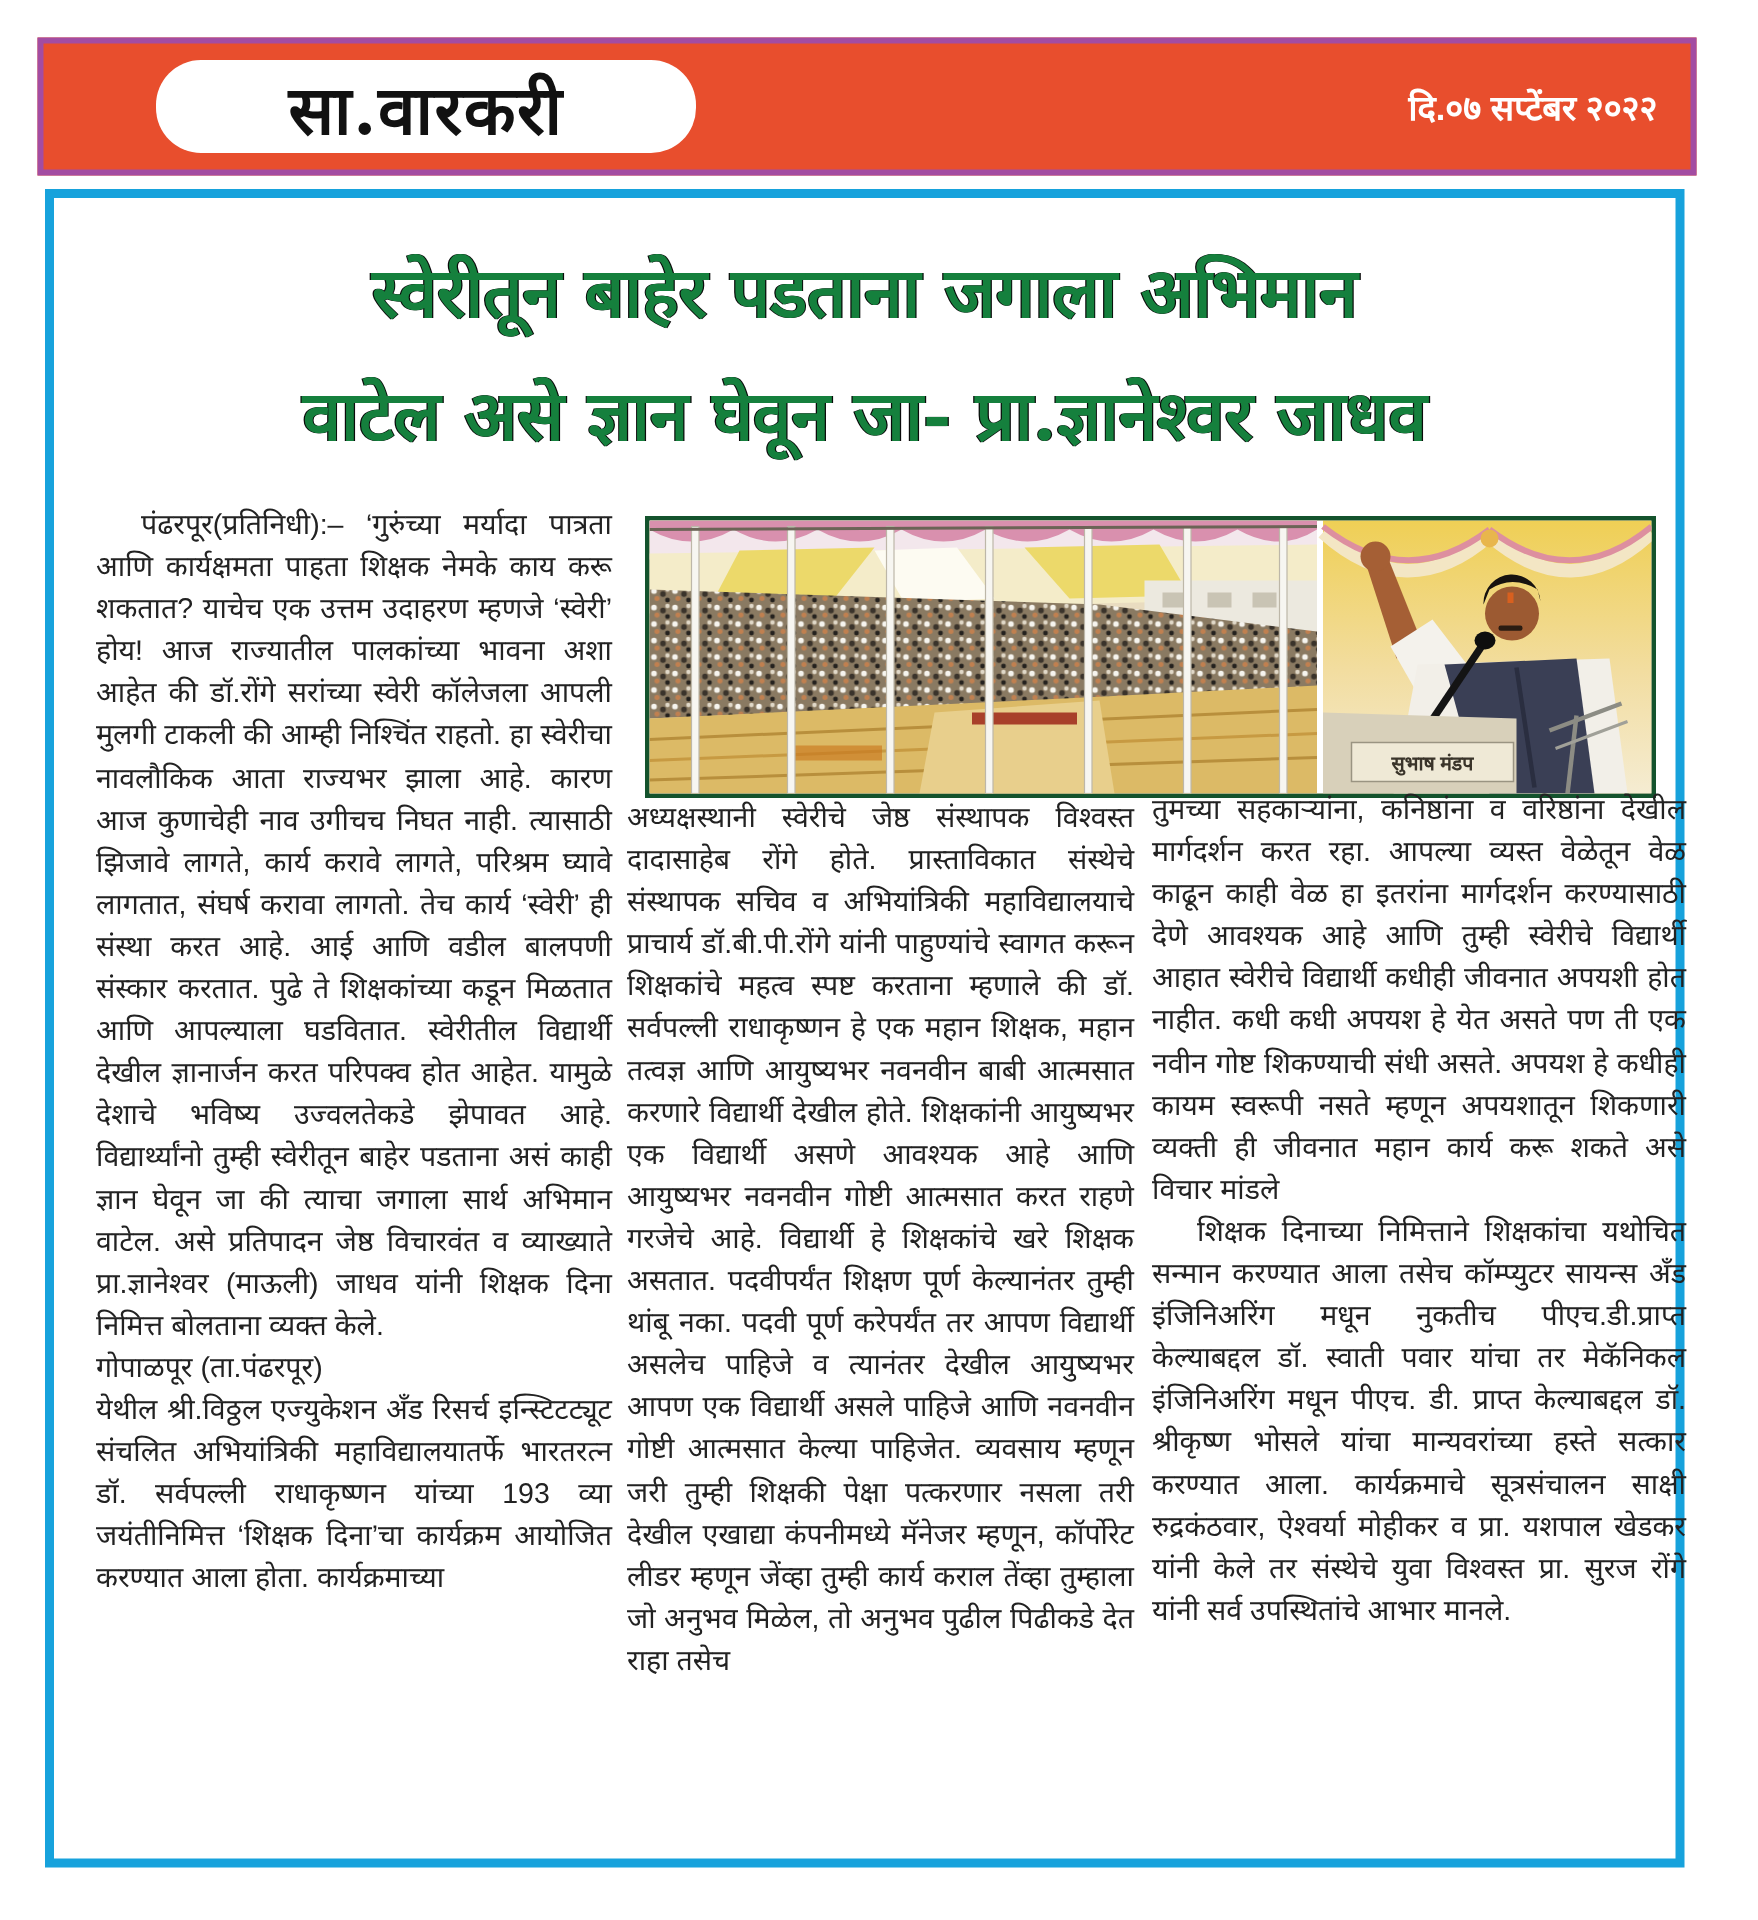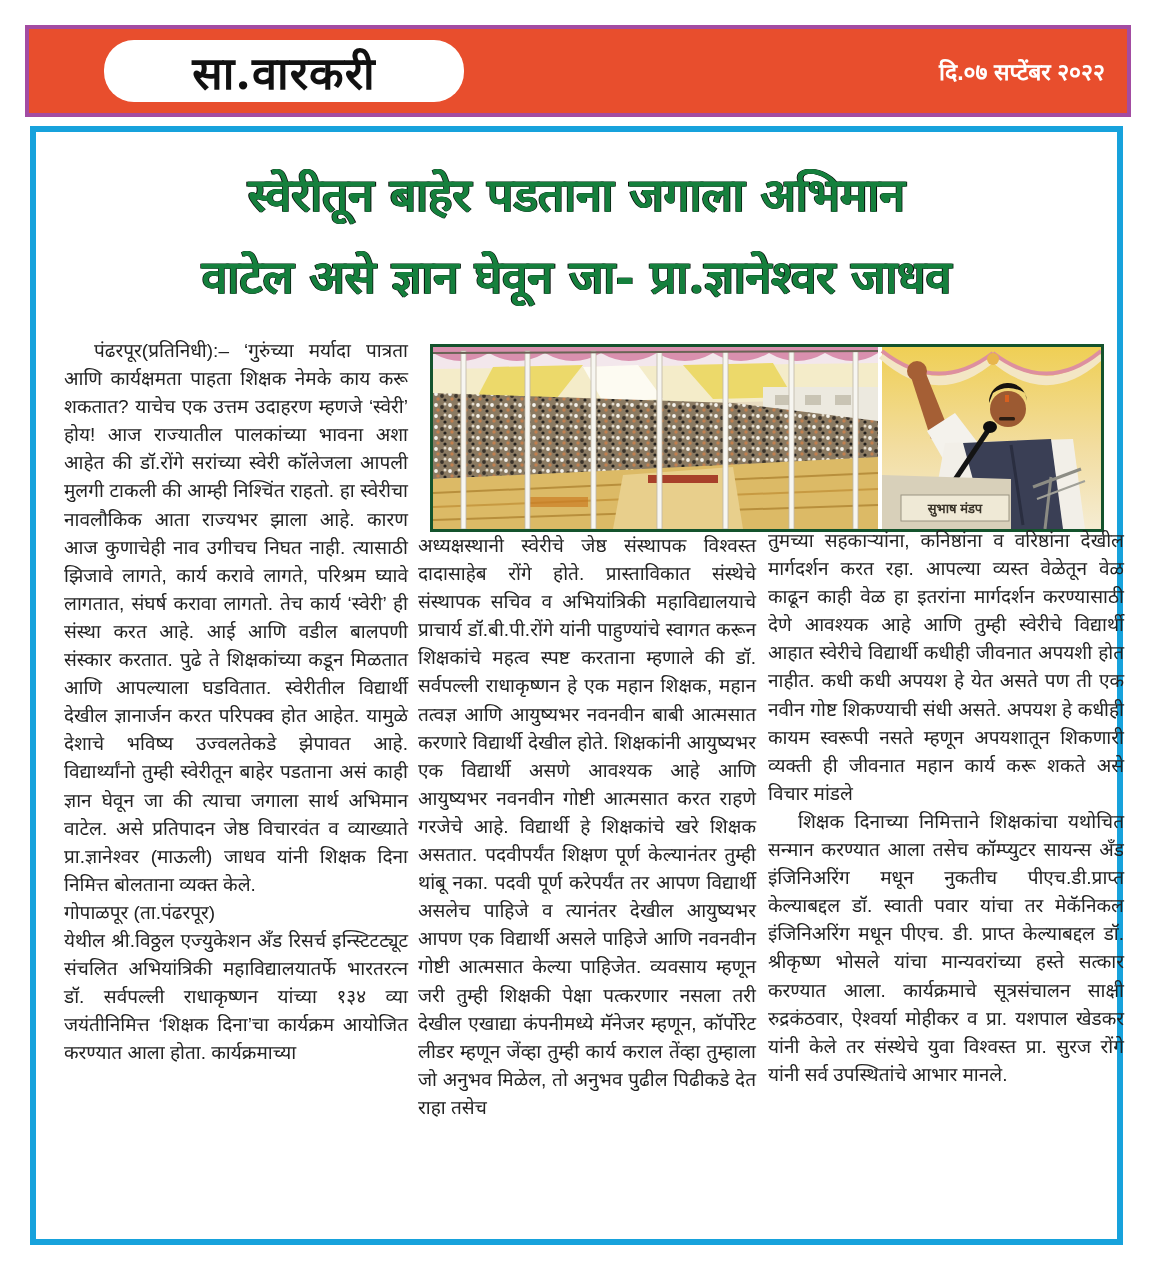--- a/index.html
+++ b/index.html
@@ -163,21 +163,21 @@
           <line x1="612" y1="182" x2="618" y2="130" stroke="#8c8c84" stroke-width="3"></line>
           <line x1="600" y1="140" x2="648" y2="122" stroke="#8c8c84" stroke-width="3"></line>
           <line x1="604" y1="152" x2="652" y2="134" stroke="#a0a098" stroke-width="2"></line>
         </g>
       </svg>
     </div>
 
     <div id="col1" class="col">
       <div class="indent">पंढरपूर(प्रतिनिधी):– ‘गुरुंच्या मर्यादा पात्रता आणि कार्यक्षमता पाहता शिक्षक नेमके काय करू शकतात? याचेच एक उत्तम उदाहरण म्हणजे ‘स्वेरी’ होय! आज राज्यातील पालकांच्या भावना अशा आहेत की डॉ.रोंगे सरांच्या स्वेरी कॉलेजला आपली मुलगी टाकली की आम्ही निश्चिंत राहतो. हा स्वेरीचा नावलौकिक आता राज्यभर झाला आहे. कारण आज कुणाचेही नाव उगीचच निघत नाही. त्यासाठी झिजावे लागते, कार्य करावे लागते, परिश्रम घ्यावे लागतात, संघर्ष करावा लागतो. तेच कार्य ‘स्वेरी’ ही संस्था करत आहे. आई आणि वडील बालपणी संस्कार करतात. पुढे ते शिक्षकांच्या कडून मिळतात आणि आपल्याला घडवितात. स्वेरीतील विद्यार्थी देखील ज्ञानार्जन करत परिपक्व होत आहेत. यामुळे देशाचे भविष्य उज्वलतेकडे झेपावत आहे. विद्यार्थ्यांनो तुम्ही स्वेरीतून बाहेर पडताना असं काही ज्ञान घेवून जा की त्याचा जगाला सार्थ अभिमान वाटेल. असे प्रतिपादन जेष्ठ विचारवंत व व्याख्याते प्रा.ज्ञानेश्वर (माऊली) जाधव यांनी शिक्षक दिना निमित्त बोलताना व्यक्त केले.</div>
       <div class="intro-right">गोपाळपूर (ता.पंढरपूर)</div>
-      <div>येथील श्री.विठ्ठल एज्युकेशन अँड रिसर्च इन्स्टिटट्यूट संचलित अभियांत्रिकी महाविद्यालयातर्फे भारतरत्न डॉ. सर्वपल्ली राधाकृष्णन यांच्या १३४ व्या जयंतीनिमित्त ‘शिक्षक दिना’चा कार्यक्रम आयोजित करण्यात आला होता.    कार्यक्रमाच्या</div>
+      <div>येथील श्री.विठ्ठल एज्युकेशन अँड रिसर्च इन्स्टिटट्यूट संचलित अभियांत्रिकी महाविद्यालयातर्फे भारतरत्न डॉ. सर्वपल्ली राधाकृष्णन यांच्या 193 व्या जयंतीनिमित्त ‘शिक्षक दिना’चा कार्यक्रम आयोजित करण्यात आला होता.    कार्यक्रमाच्या</div>
     </div>
 
     <div id="col2" class="col">
       <div>अध्यक्षस्थानी स्वेरीचे जेष्ठ संस्थापक विश्वस्त दादासाहेब रोंगे होते. प्रास्ताविकात संस्थेचे संस्थापक सचिव व अभियांत्रिकी महाविद्यालयाचे प्राचार्य डॉ.बी.पी.रोंगे यांनी पाहुण्यांचे स्वागत करून शिक्षकांचे महत्व स्पष्ट करताना म्हणाले की डॉ. सर्वपल्ली राधाकृष्णन हे एक महान शिक्षक, महान तत्वज्ञ आणि आयुष्यभर नवनवीन बाबी आत्मसात करणारे विद्यार्थी देखील होते. शिक्षकांनी आयुष्यभर एक विद्यार्थी असणे आवश्यक आहे आणि आयुष्यभर नवनवीन गोष्टी आत्मसात करत राहणे गरजेचे आहे. विद्यार्थी हे शिक्षकांचे खरे शिक्षक असतात. पदवीपर्यंत शिक्षण पूर्ण केल्यानंतर तुम्ही थांबू नका. पदवी पूर्ण करेपर्यंत तर आपण विद्यार्थी असलेच पाहिजे व त्यानंतर देखील आयुष्यभर आपण एक विद्यार्थी असले पाहिजे आणि नवनवीन गोष्टी आत्मसात केल्या पाहिजेत. व्यवसाय म्हणून जरी तुम्ही शिक्षकी पेक्षा पत्करणार नसला तरी देखील एखाद्या कंपनीमध्ये मॅनेजर म्हणून, कॉर्पोरेट लीडर म्हणून जेंव्हा तुम्ही कार्य कराल तेंव्हा तुम्हाला जो अनुभव मिळेल, तो अनुभव पुढील पिढीकडे देत राहा तसेच</div>
     </div>
 
     <div id="col3" class="col">
       <div>तुमच्या सहकाऱ्यांना, कनिष्ठांना व वरिष्ठांना देखील मार्गदर्शन करत रहा. आपल्या व्यस्त वेळेतून वेळ काढून काही वेळ हा इतरांना मार्गदर्शन करण्यासाठी देणे आवश्यक आहे आणि तुम्ही स्वेरीचे विद्यार्थी आहात स्वेरीचे विद्यार्थी कधीही जीवनात अपयशी होत नाहीत. कधी कधी अपयश हे येत असते पण ती एक नवीन गोष्ट शिकण्याची संधी असते. अपयश हे कधीही कायम स्वरूपी नसते म्हणून अपयशातून शिकणारी व्यक्ती ही जीवनात महान कार्य करू शकते असे विचार मांडले</div>
       <div class="indent">शिक्षक दिनाच्या निमित्ताने शिक्षकांचा यथोचित सन्मान करण्यात आला तसेच कॉम्प्युटर सायन्स अँड इंजिनिअरिंग मधून नुकतीच पीएच.डी.प्राप्त केल्याबद्दल डॉ. स्वाती पवार यांचा तर मेकॅनिकल इंजिनिअरिंग मधून पीएच. डी. प्राप्त केल्याबद्दल डॉ. श्रीकृष्ण भोसले यांचा मान्यवरांच्या हस्ते सत्कार करण्यात आला. कार्यक्रमाचे सूत्रसंचालन साक्षी रुद्रकंठवार, ऐश्वर्या मोहीकर व प्रा. यशपाल खेडकर यांनी केले तर संस्थेचे युवा विश्वस्त प्रा. सुरज रोंगे यांनी सर्व उपस्थितांचे आभार मानले.</div>
     </div>

